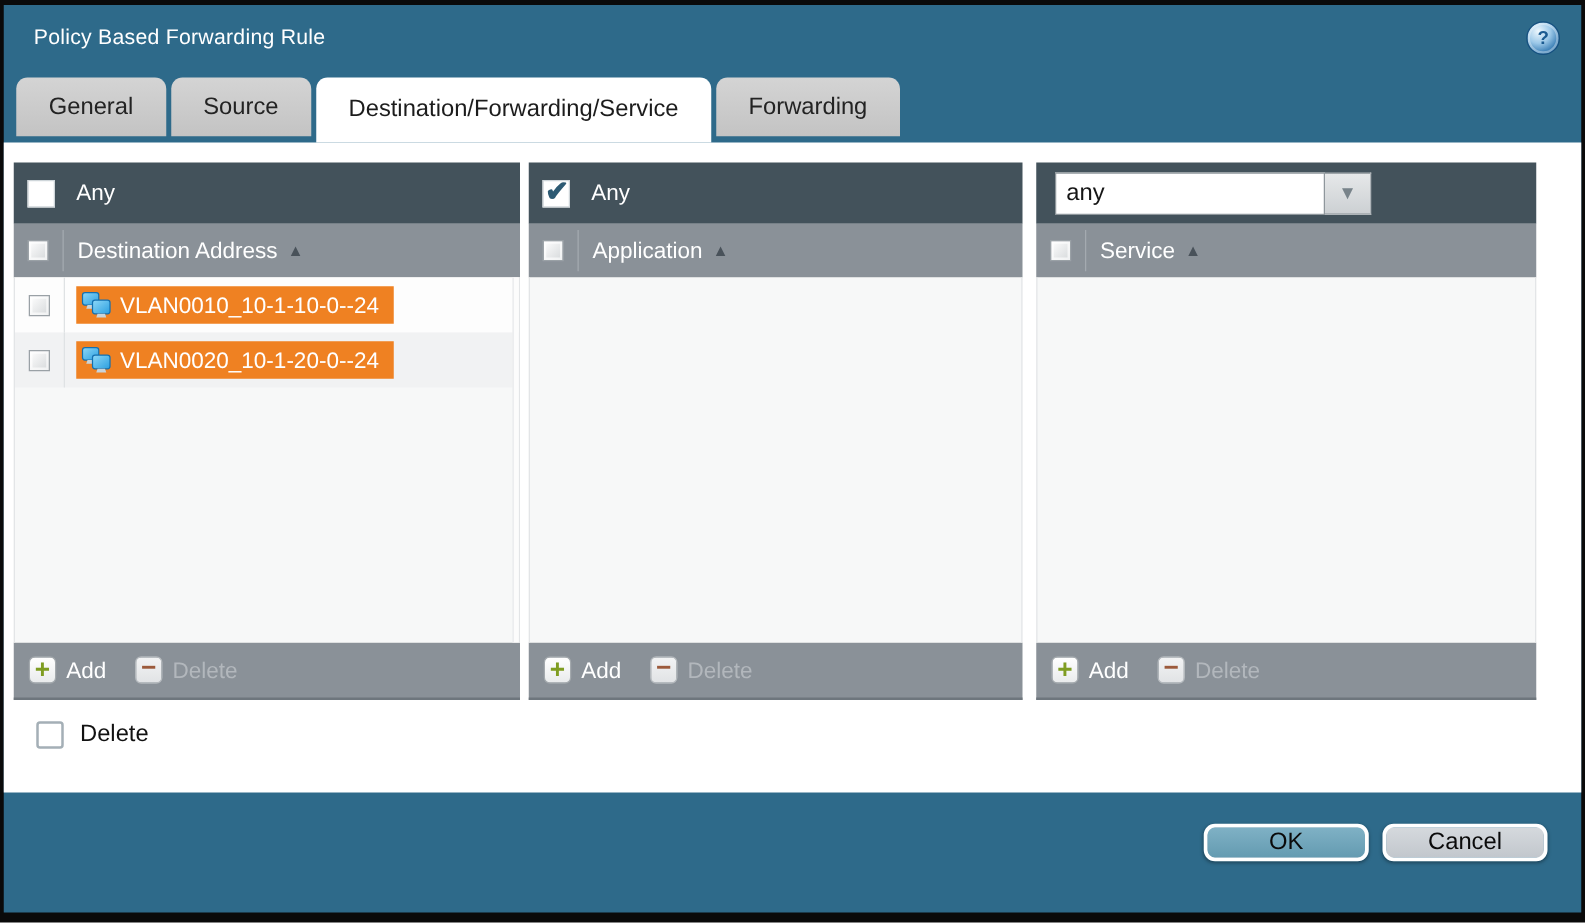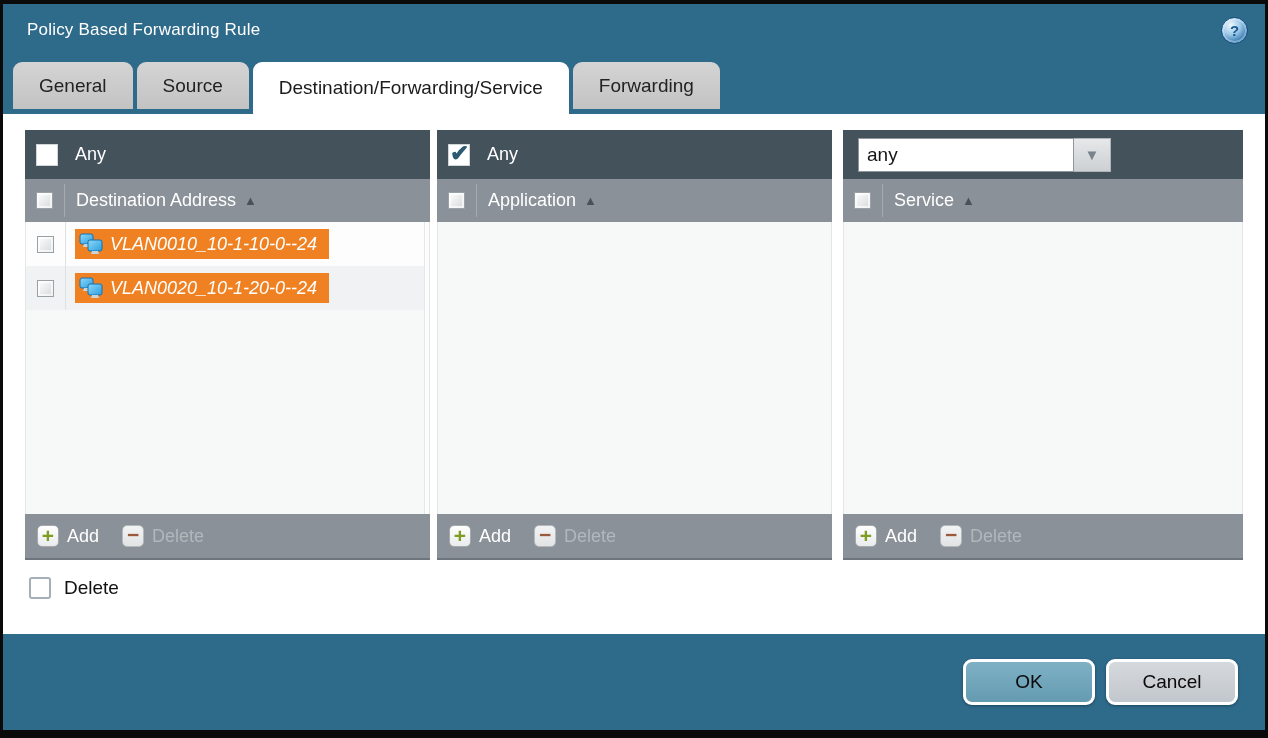--- a/index.html
+++ b/index.html
@@ -20,42 +20,42 @@
 
   
   .tabstrip { flex:0 0 52px; display:flex; padding-left:10px; }
   .tab { height:47px; display:flex; align-items:center; padding:0 26px;
          background:linear-gradient(#d4d4d4,#c3c3c3); border-radius:9px 9px 0 0;
          margin-right:4px; font-size:19px; color:#232323; cursor:pointer; white-space:nowrap; }
   .tab.active { background:#ffffff; height:52px; color:#1c1c1c; }
 
   
   .content { flex:1 1 auto; background:#ffffff; position:relative; }
-  .panels { display:flex; padding:16px 0 0 22px; }
+  .panels { display:flex; padding:16px 0 0 8px; }
   .panel { display:flex; flex-direction:column; }
   .panel-dest { width:405px; margin-right:7px; }
   .panel-apps { width:395px; margin-right:11px; }
   .panel-svc  { width:400px; }
 
   .any-header { height:49px; background:#43525b; display:flex; align-items:center; padding-left:11px; }
   .cb-any { width:22px; height:22px; background:#ffffff; border:1px solid #cfd6da; position:relative; cursor:pointer; }
   .cb-any .check { position:absolute; left:1px; top:-5px; font-size:23px; color:#2d5a73; font-weight:bold; }
   .any-label { color:#ffffff; font-size:18px; margin-left:17px; }
 
   .col-header { height:43px; background:#8a9198; display:flex; align-items:center; }
   .cb-small { width:17px; height:17px; flex:0 0 17px;
               background:linear-gradient(135deg,#ffffff,#d5d8da); border:1px solid #9aa1a6;
               box-shadow: inset 0 0 0 2px rgba(255,255,255,.65); margin-left:11px; cursor:pointer; }
   .vdiv { width:1px; height:33px; background:#a4aab0; margin-left:11px; }
   .col-title { color:#ffffff; font-size:18px; margin-left:11px; cursor:pointer; }
   .sort { color:#49525a; font-size:13px; margin-left:8px; }
 
   .rows { height:292px; background:#f7f8f8; position:relative;
           border-left:1px solid #e3e5e7; border-right:1px solid #e3e5e7; }
-  .row { height:44px; display:flex; align-items:center;font-style:italic; }
+  .row { height:44px; display:flex; align-items:center; }
   .row-0 { background:#fdfdfd; }
   .row-1 { background:#f1f2f3; }
   .cbcell { width:40px; align-self:stretch; display:flex; align-items:center; justify-content:center;
             border-right:1px solid #dfe2e4; }
   .chip { margin-left:9px; height:30px; background:#ef8122; display:flex; align-items:center;
           padding:0 12px 0 4px; color:#ffffff; font-size:18px; cursor:pointer; white-space:nowrap; }
   .chip svg { margin-right:7px; }
   .scrolltrack { position:absolute; right:0; top:0; bottom:0; width:5px;
                  background:#fcfcfc; border-left:1px solid #e6e8ea; }
 
@@ -80,21 +80,21 @@
   .dd-arrow { color:#78838a; font-size:15px; }
 
   
   .negate-row { display:flex; align-items:center; margin:17px 0 0 26px; }
   .cb-negate { width:22px; height:22px; background:#ffffff; border:2px solid #a4afb6;
                border-radius:3px; cursor:pointer; }
   .negate-label { font-size:19px; color:#121212; margin-left:13px; }
 
   
   .dialog-footer { flex:0 0 96px; position:relative; }
-  .btn { position:absolute; top:25px; width:132px; height:46px; border-radius:9px;
+  .btn { position:absolute; top:25px; width:132px; height:30px; border-radius:9px;
          border:3px solid #ffffff; display:flex; align-items:center; justify-content:center;
          font-size:19px; color:#0a0a0a; cursor:pointer; box-shadow:0 1px 3px rgba(0,0,0,.35); }
   .btn-ok { right:170px; background:linear-gradient(#7fb1c5,#649bb1); }
   .btn-cancel { right:27px; background:linear-gradient(#d5d9dd,#c2c7cd); }
 </style>
 </head>
 <body>
 
 <svg width="0" height="0" style="position:absolute">
   <defs>

